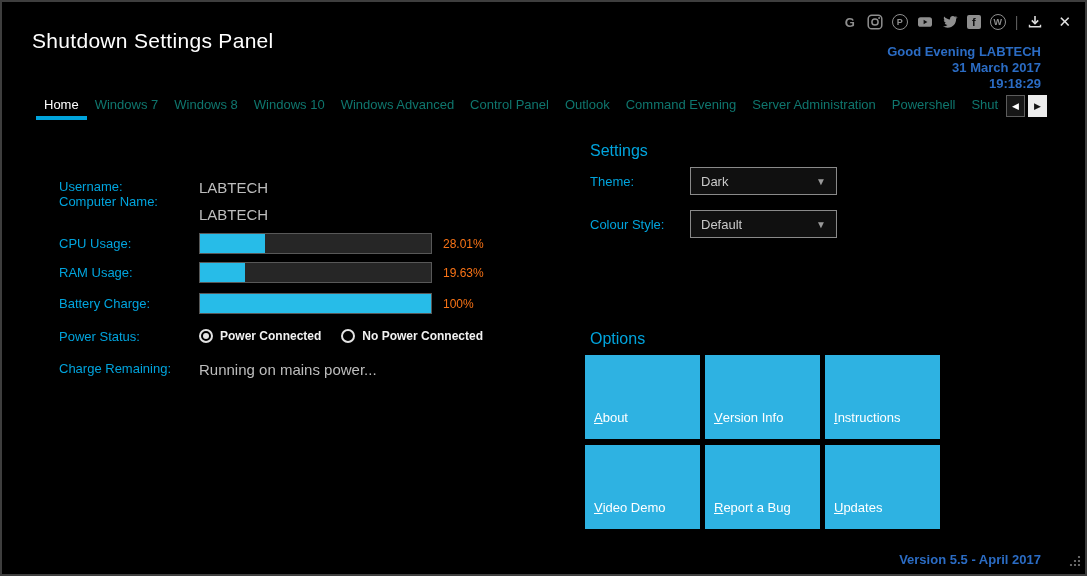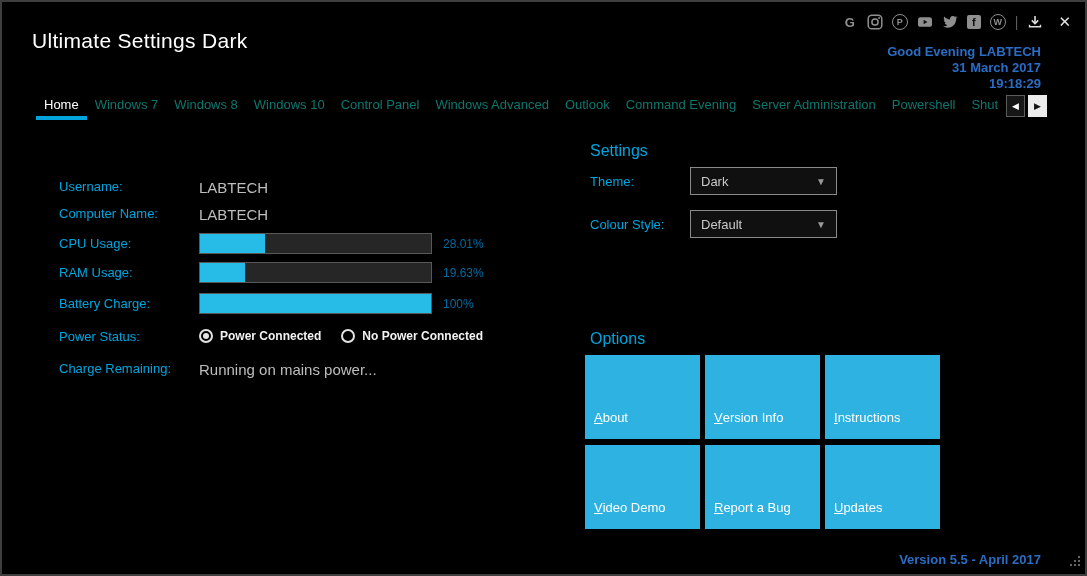--- a/index.html
+++ b/index.html
@@ -29,42 +29,42 @@
   .tabnav { position: absolute; top: 93px; width: 19px; height: 22px; display: flex; align-items: center; justify-content: center; font-size: 9px; cursor: pointer; }
   .tabnav.left { right: 60px; background: #161616; border: 1px solid #5c5c5c; color: #ffffff; }
   .tabnav.right { right: 38px; background: #ececec; color: #111111; }
 
   .h-section { position: absolute; color: #00a4dd; font-size: 16px; }
   .flabel { position: absolute; left: 57px; color: #00a4dd; font-size: 13px; }
   .fvalue { position: absolute; left: 197px; color: #bdbdbd; font-size: 15px; }
 
   .pbar { position: absolute; left: 197px; width: 233px; height: 21px; background: #262626; border: 1px solid #585858; }
   .pfill { height: 100%; background: #27bce8; }
-  .pct { position: absolute; left: 441px; color: #0369a1; font-size: 12px; }
+  .pct { position: absolute; left: 441px; color: #f97316; font-size: 12px; }
 
   .radio-row { position: absolute; left: 197px; top: 327px; display: flex; align-items: center; justify-content: center; }
   .radio { width: 14px; height: 14px; border: 2px solid #e3e3e3; border-radius: 50%; display: flex; align-items: center; justify-content: center; margin-right: 7px; cursor: pointer; flex: none; }
   .radio .dot { width: 6px; height: 6px; border-radius: 50%; background: #e3e3e3; }
   .radio-label { color: #f2f2f2; font-size: 12px; font-weight: bold; margin-right: 20px; }
 
   .slabel { position: absolute; left: 588px; color: #00a4dd; font-size: 13px; }
   .dd { position: absolute; left: 688px; width: 147px; height: 28px; background: #101010; border: 1px solid #8a8a8a; color: #c9c9c9; font-size: 13px; display: flex; align-items: center; padding: 0 10px; cursor: pointer; }
   .dd .caret { margin-left: auto; color: #9a9a9a; font-size: 10px; }
 
   .opt { position: absolute; width: 115px; height: 84px; background: #2eb2e2; color: #ffffff; font-size: 13px; display: flex; align-items: flex-end; padding: 0 0 14px 9px; cursor: pointer; }
 
   .version { position: absolute; right: 44px; top: 550px; color: #2b6cc4; font-size: 13px; font-weight: bold; }
   .grip { position: absolute; right: 4px; bottom: 3px; cursor: nwse-resize; }
 </style>
 </head>
 <body>
 
 <div class="window">
 
-  <div class="app-title">Ultimate Settings Dark</div>
+  <div class="app-title">Shutdown Settings Panel</div>
 
   <div class="social">
     <span class="icon letter">G</span>
     <span class="icon">
       <svg width="16" height="16" viewBox="0 0 16 16">
           <rect x="1.2" y="1.2" width="13.6" height="13.6" rx="3.6" fill="none" stroke="#8f8f8f" stroke-width="1.5"></rect>
           <circle cx="8" cy="8" r="3.1" fill="none" stroke="#8f8f8f" stroke-width="1.5"></circle>
           <circle cx="12.1" cy="3.9" r="1" fill="#8f8f8f"></circle>
         </svg>
     </span>
@@ -97,36 +97,36 @@
     <div>Good Evening LABTECH</div>
     <div>31 March 2017</div>
     <div>19:18:29</div>
   </div>
 
   <div class="tabs">
     <span class="tab active">Home</span>
     <span class="tab">Windows 7</span>
     <span class="tab">Windows 8</span>
     <span class="tab">Windows 10</span>
+    <span class="tab">Windows Advanced</span>
     <span class="tab">Control Panel</span>
-    <span class="tab">Windows Advanced</span>
     <span class="tab">Outlook</span>
     <span class="tab">Command Evening</span>
     <span class="tab">Server Administration</span>
     <span class="tab">Powershell</span>
     <span class="tab">Shutdown C</span>
   </div>
   <span class="tabnav left">◀</span>
   <span class="tabnav right">▶</span>
 
 
   <div class="flabel" style="top:177px;">Username:</div>
   <div class="fvalue" style="top:177px;">LABTECH</div>
 
-  <div class="flabel" style="top:204px;text-align:center;">Computer Name:</div>
+  <div class="flabel" style="top:192px;text-align:center;">Computer Name:</div>
   <div class="fvalue" style="top:204px;">LABTECH</div>
 
   <div class="flabel" style="top:234px;">CPU Usage:</div>
   <div class="pbar" style="top:231px;">
     <div class="pfill" style="width: 28.01%;"></div>
   </div>
   <div class="pct" style="top:235px;">28.01%</div>
 
   <div class="flabel" style="top:263px;">RAM Usage:</div>
   <div class="pbar" style="top:260px;">

